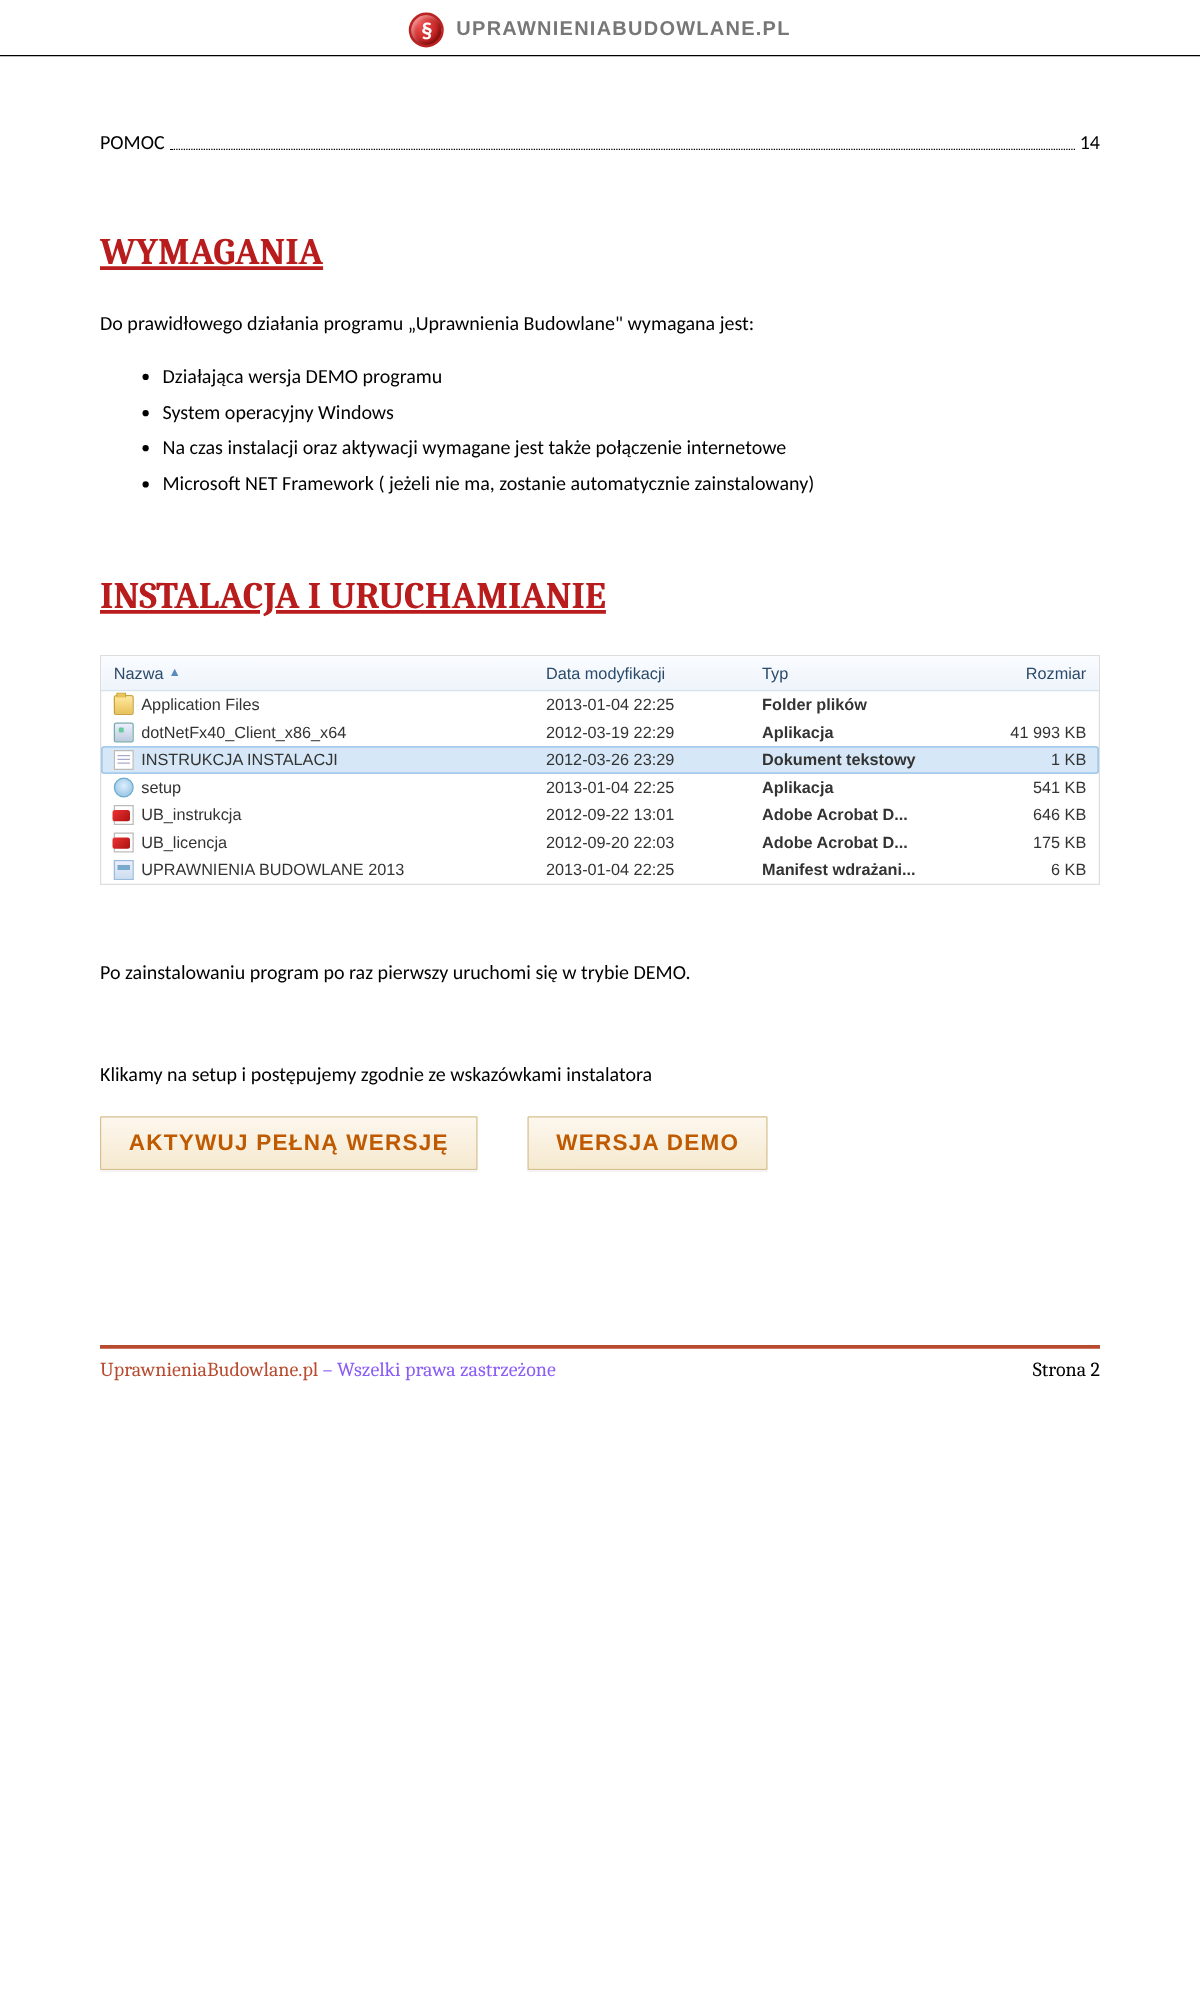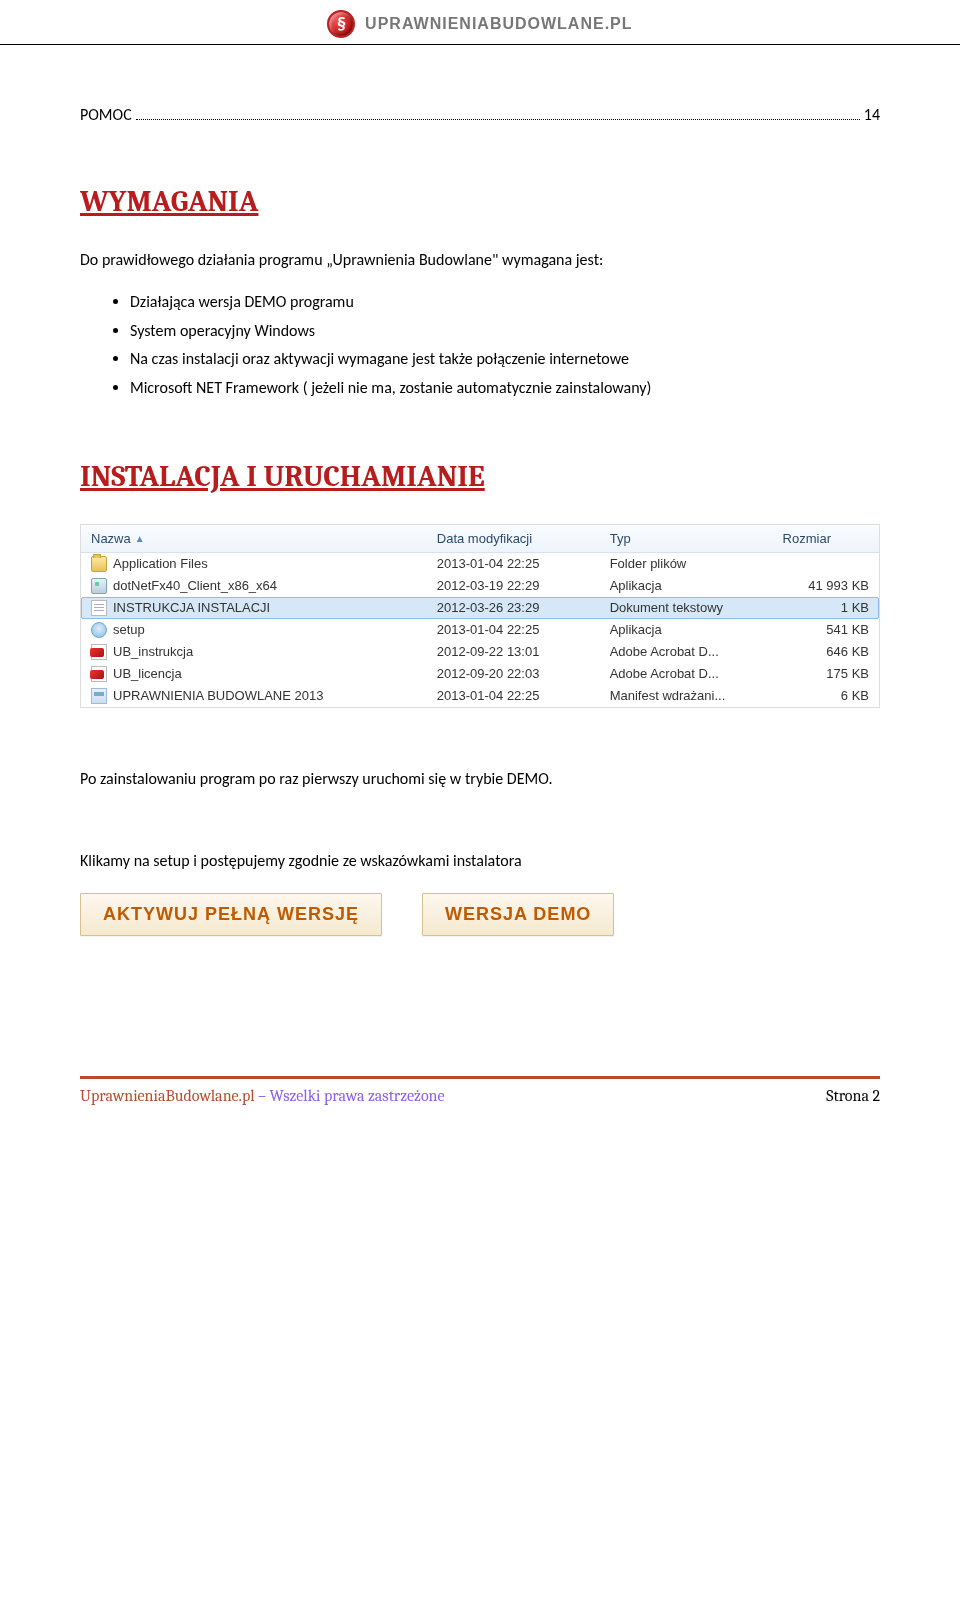--- a/index.html
+++ b/index.html
@@ -75,30 +75,30 @@
   .explorer-header {
     display: flex;
     background: linear-gradient(#fafcff, #eef4fb);
     border-bottom: 1px solid #d8e2ec;
     padding: 6px 10px;
     color: #2a4a6a;
   }
   .explorer-header .col-name { flex: 4; display: flex; align-items: center; gap: 4px; }
   .explorer-header .col-date { flex: 2; }
   .explorer-header .col-type { flex: 2; }
-  .explorer-header .col-size { flex: 1; }
+  .explorer-header .col-size { flex: 1; text-align: right; }
   .explorer-row {
     display: flex;
     padding: 3px 10px;
     align-items: center;
   }
   .explorer-row.selected { background: #d6e8f7; border: 1px solid #8cbce8; border-radius: 2px; padding: 2px 9px; }
   .explorer-row .col-name { flex: 4; display: flex; align-items: center; gap: 6px; }
   .explorer-row .col-date { flex: 2; }
-  .explorer-row .col-type { flex: 2; }
+  .explorer-row .col-type { flex: 2; font-weight: bold; }
   .explorer-row .col-size { flex: 1; text-align: right; }
   .sort-arrow { color: #5a8bbb; font-size: 10px; }
   .btn-row { display: flex; gap: 40px; margin: 20px 0; }
   .btn {
     display: inline-block;
     padding: 10px 22px;
     background: linear-gradient(#fdf7ee, #f5e9cf);
     border: 1px solid #d6c08e;
     border-radius: 1px;
     color: #c05a00;

